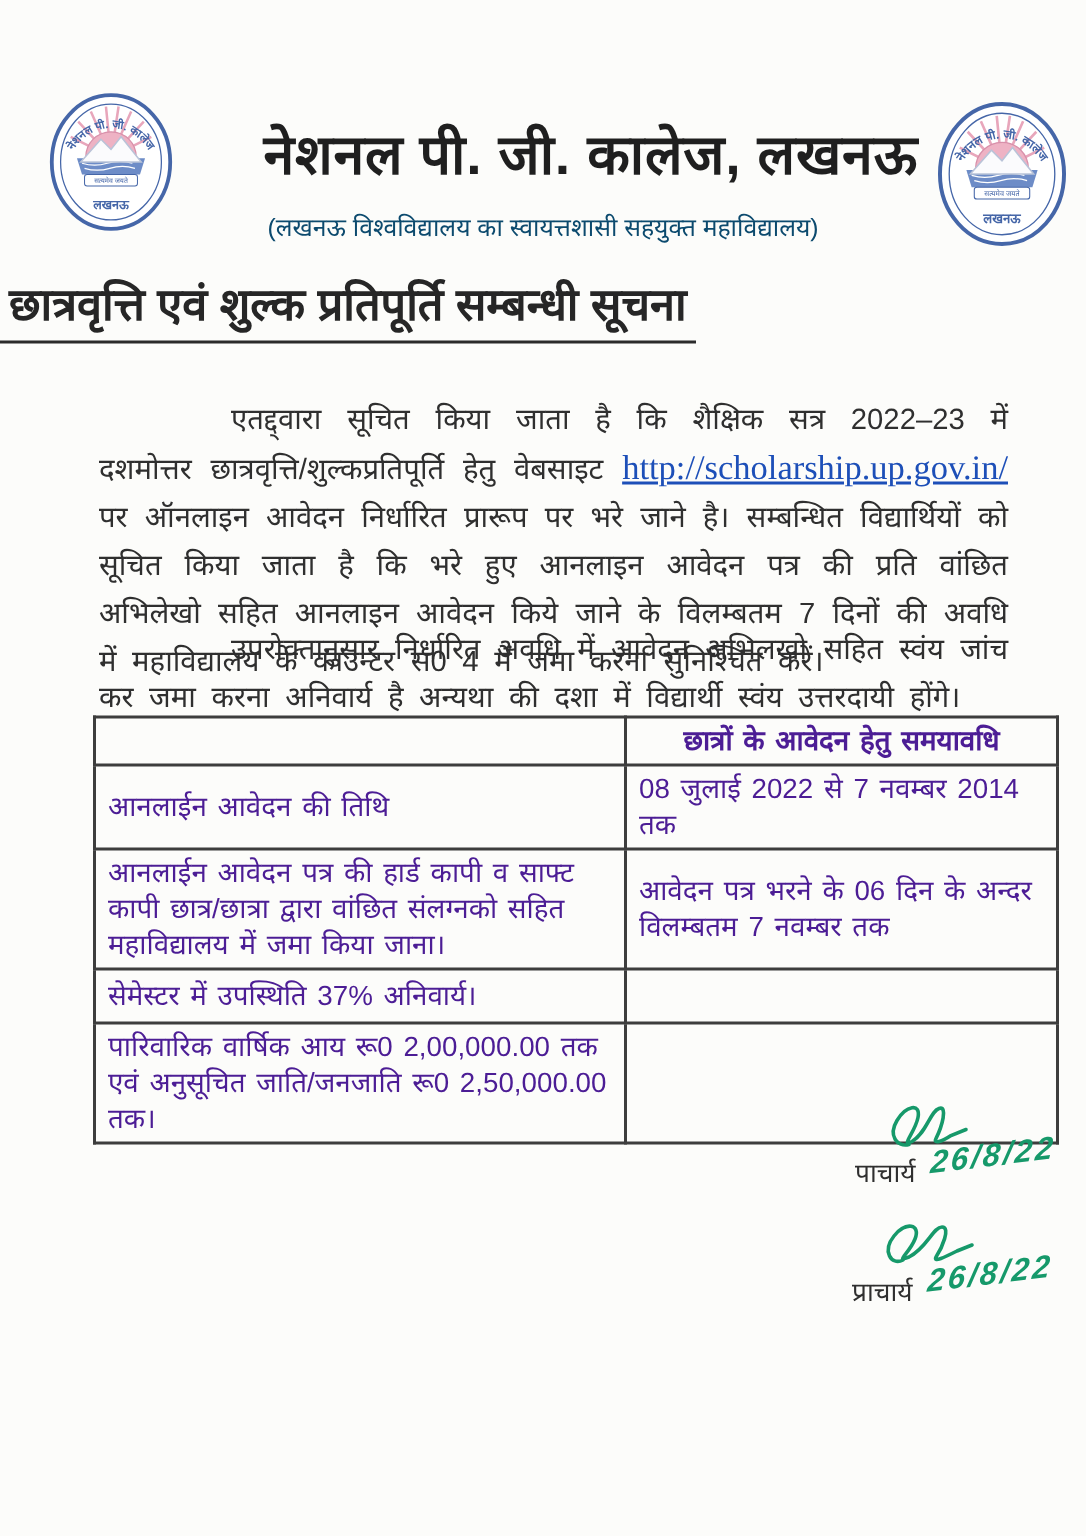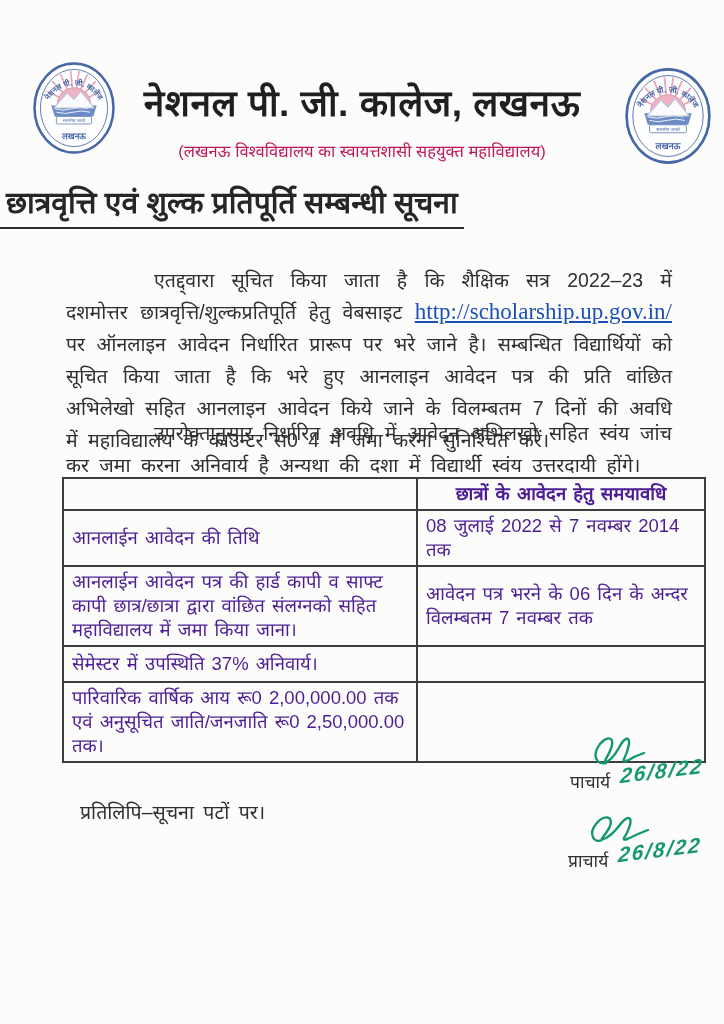--- a/index.html
+++ b/index.html
@@ -6,22 +6,22 @@
   .page {
     position:relative; width:724px; height:1024px; margin:0 auto;
     background:#fcfcfa; overflow:hidden; color:#2d2d2d;
     font-family:"Liberation Sans", sans-serif;
   }
   
   .logo { position:absolute; }
   .logo-left  { left:32px;  top:60px; width:84px;  height:96px; }
   .logo-right { left:624px; top:66px; width:88px; height:100px; }
   .header-text { position:absolute; left:112px; top:76px; width:500px; text-align:center; }
-  .college-name { font-size:37px; font-weight:bold; letter-spacing:0.5px; color:#1f1f1f; }
-  .affiliation  { font-size:16.5px; margin-top:12px; color:#be185d; }
+  .college-name { font-size:37px; font-weight:bold; letter-spacing:0.5px; color:#1f1f1f;text-align:right; }
+  .affiliation  { font-size:16.5px; margin-top:12px; color:#0c4a6e; }
   .notice-title-wrap { position:absolute; top:181px; left:0; width:724px; text-align:left; }
   .notice-title {
     display:inline-block; font-size:30px; font-weight:bold; color:#262626;
     border-bottom:2.5px solid #2b2b2b; padding:0 6px 5px 6px;
   }
   
   .para {
     position:absolute; left:66px; width:606px;
     font-size:19.5px; line-height:32px; text-align:justify; word-spacing:5px; color:#2f2f2f;
   }
@@ -152,21 +152,20 @@
     </table>
 
   <div class="sig-block sig1">
     <svg class="sig-squiggle" width="86" height="40" viewBox="0 0 86 40">
       <path d="M22,30 C14,32 8,24 14,14 C20,4 30,2 28,12 C26,22 16,32 24,28 C34,22 36,8 42,6 C48,4 44,18 40,26 C38,30 44,28 50,24 L60,20" stroke="#16996a" stroke-width="2.4" fill="none" stroke-linecap="round"></path>
     </svg>
     <span class="sig-label">पाचार्य</span>
     <span class="sig-date">26/8/22</span>
   </div>
 
-  <div class="copy-line">प्रतिलिपि–सूचना पटों पर।</div>
 
   <div class="sig-block sig2">
     <svg class="sig-squiggle" width="86" height="40" viewBox="0 0 86 40">
       <path d="M20,28 C12,32 6,22 14,12 C22,2 32,4 28,14 C24,24 14,30 24,26 C36,20 40,6 46,6 C52,6 46,20 42,26 C40,30 48,26 56,22 L66,18" stroke="#16996a" stroke-width="2.4" fill="none" stroke-linecap="round"></path>
     </svg>
     <span class="sig-label">प्राचार्य</span>
     <span class="sig-date">26/8/22</span>
   </div>
 
 </div>

